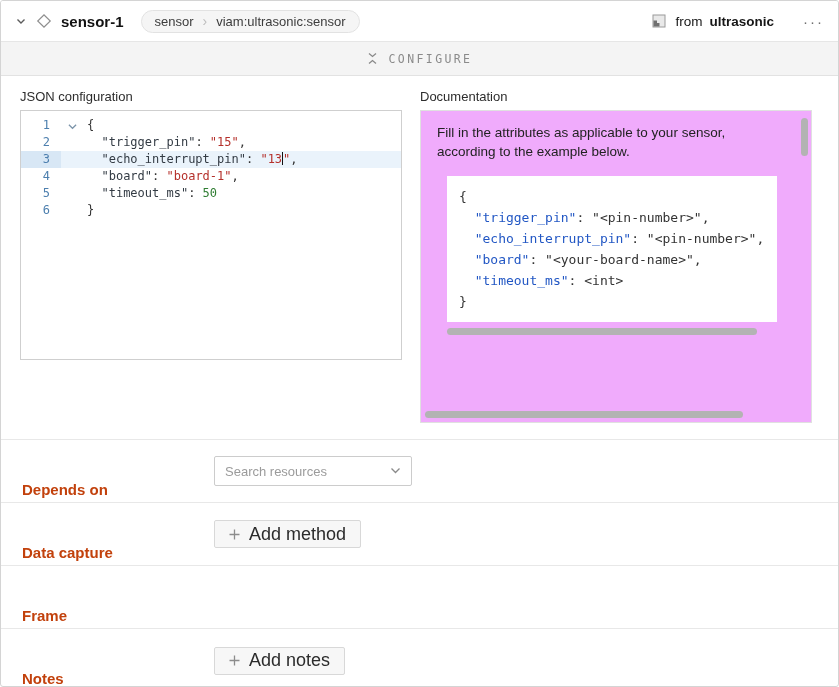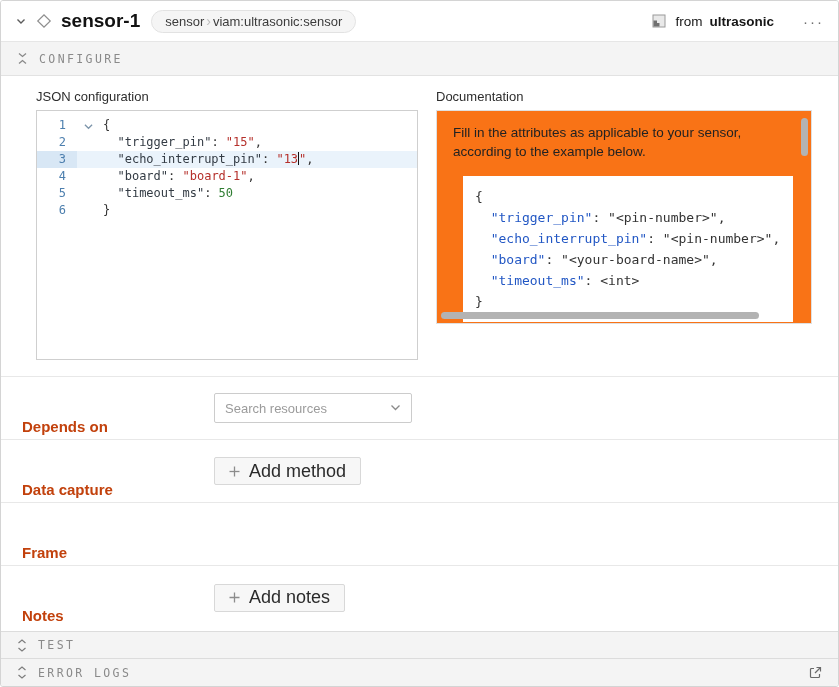--- a/index.html
+++ b/index.html
@@ -3,56 +3,56 @@
 <meta charset="utf-8">
 <style>
   html,body{margin:0;padding:0;background:#ffffff;}
   .card{
     width:839px;height:687px;box-sizing:border-box;position:relative;
     border:1px solid #d4d4d4;border-radius:3px;background:#fff;
     font-family:"Liberation Sans",sans-serif;color:#222;overflow:hidden;
   }
   
   .hdr{display:flex;align-items:center;height:40px;padding:0 14px 0 14px;border-bottom:1px solid #e6e6e6;gap:9px;background:#fff;}
-  .hdr .rname{font-weight:700;font-size:19px;color:#121212;margin-right:2px;}
-  .pill{display:inline-flex;align-items:center;gap:2px;background:#f5f5f5;border:1px solid #e2e2e2;border-radius:20px;padding:3px 13px;font-size:13px;color:#3c3c3c;}
+  .hdr .rname{font-weight:700;font-size:15px;color:#121212;margin-right:8px;}
+  .pill{display:inline-flex;align-items:center;gap:9px;background:#f5f5f5;border:1px solid #e2e2e2;border-radius:20px;padding:3px 13px;font-size:13px;color:#3c3c3c;}
   .pill .sep{color:#bdbdbd;font-size:14px;line-height:1;}
   .hspacer{flex:1;}
   .fromwrap{display:flex;align-items:center;gap:7px;font-size:13.5px;color:#161616;}
   .fromwrap b{font-weight:700;}
   .dots{color:#6f6f6f;font-size:15px;letter-spacing:2px;margin-left:20px;cursor:pointer;user-select:none;}
   .icon{display:inline-flex;align-items:center;}
   
-  .secbar{display:flex;align-items:center;gap:11px;background:#f4f4f4;padding:0 16px;box-sizing:border-box;}
+  .secbar{display:flex;align-items:center;gap:11px;background:#f4f4f4;padding:0 24px;box-sizing:border-box;justify-content:center;}
   .secbar.configure{height:34px;border-bottom:1px solid #e2e2e2;}
   .secbar.errorlogs{height:28px;border-top:1px solid #dcdcdc;}
   .secbar.test{height:27px;border-top:1px solid #dcdcdc;margin-top:2px;}
   .sectitle{font-family:"DejaVu Sans Mono",monospace;font-size:11.5px;letter-spacing:2.4px;color:#8a8a8a;}
   .secbar .ext{margin-left:auto;}
   
-  .panels{display:flex;gap:18px;padding:13px 26px 16px 35px;box-sizing:border-box;}
+  .panels{display:flex;gap:18px;padding:13px 26px 16px 19px;box-sizing:border-box;}
   .pcol-editor{width:382px;flex:none;}
   .pcol-doc{flex:1;min-width:0;}
   .plabel{font-size:13px;color:#2d2d2d;margin-bottom:6px;}
   
   .editor{height:250px;box-sizing:border-box;border:1px solid #cfcfcf;background:#fff;overflow:hidden;
     font-family:"DejaVu Sans Mono",monospace;font-size:12px;line-height:17px;padding-top:6px;cursor:text;}
   .ed-row{display:flex;height:17px;white-space:pre;}
   .ed-gutter{width:40px;flex:none;text-align:right;padding-right:11px;box-sizing:border-box;color:var(--line-number,#4d7fae);}
   .ed-content{flex:1;position:relative;padding-left:26px;}
   .ed-row.active .ed-gutter{background:var(--active-gutter-bg,#d8e7f5);}
   .ed-row.active .ed-content{background:var(--active-line-bg,#eaf3fb);}
   .fold{position:absolute;left:7px;top:2px;}
   .tok-plain{color:#333;}
   .tok-str{color:var(--string,#b5302b);}
   .tok-num{color:var(--number,#2f7d32);}
   .editor .tok-key{color:var(--editor-key,#333b44);}
   .tok-caret{display:inline-block;width:1px;height:13px;background:#111;vertical-align:-2px;}
   
-  .docpanel{height:214px;box-sizing:border-box;border:1px solid #e0e0e0;background:#f97316;position:relative;padding:12px 16px;overflow:hidden;}
+  .docpanel{height:313px;box-sizing:border-box;border:1px solid #e0e0e0;background:#f0abfc;position:relative;padding:12px 16px;overflow:hidden;}
   .doctext{margin:0;font-size:13.5px;line-height:19px;color:#222;width:336px;}
   .codeblock{background:#fff;width:330px;margin:15px 0 0 10px;padding:10px 12px;box-sizing:border-box;
     font-family:"DejaVu Sans Mono",monospace;font-size:13px;line-height:21px;overflow:hidden;}
   .code-line{white-space:pre;height:21px;}
   .codeblock .tok-key{color:var(--doc-key,#2257c4);}
   .vthumb{position:absolute;top:7px;right:3px;width:7px;height:38px;background:#b3b3b3;border-radius:4px;}
   .hbar-inner{margin:6px 0 0 10px;width:318px;height:7px;}
   .hbar-inner .thumb{width:310px;height:7px;background:#b3b3b3;border-radius:4px;}
   .hbar-outer{position:absolute;left:4px;bottom:4px;width:330px;height:7px;}
   .hbar-outer .thumb{width:318px;height:7px;background:#b3b3b3;border-radius:4px;}

